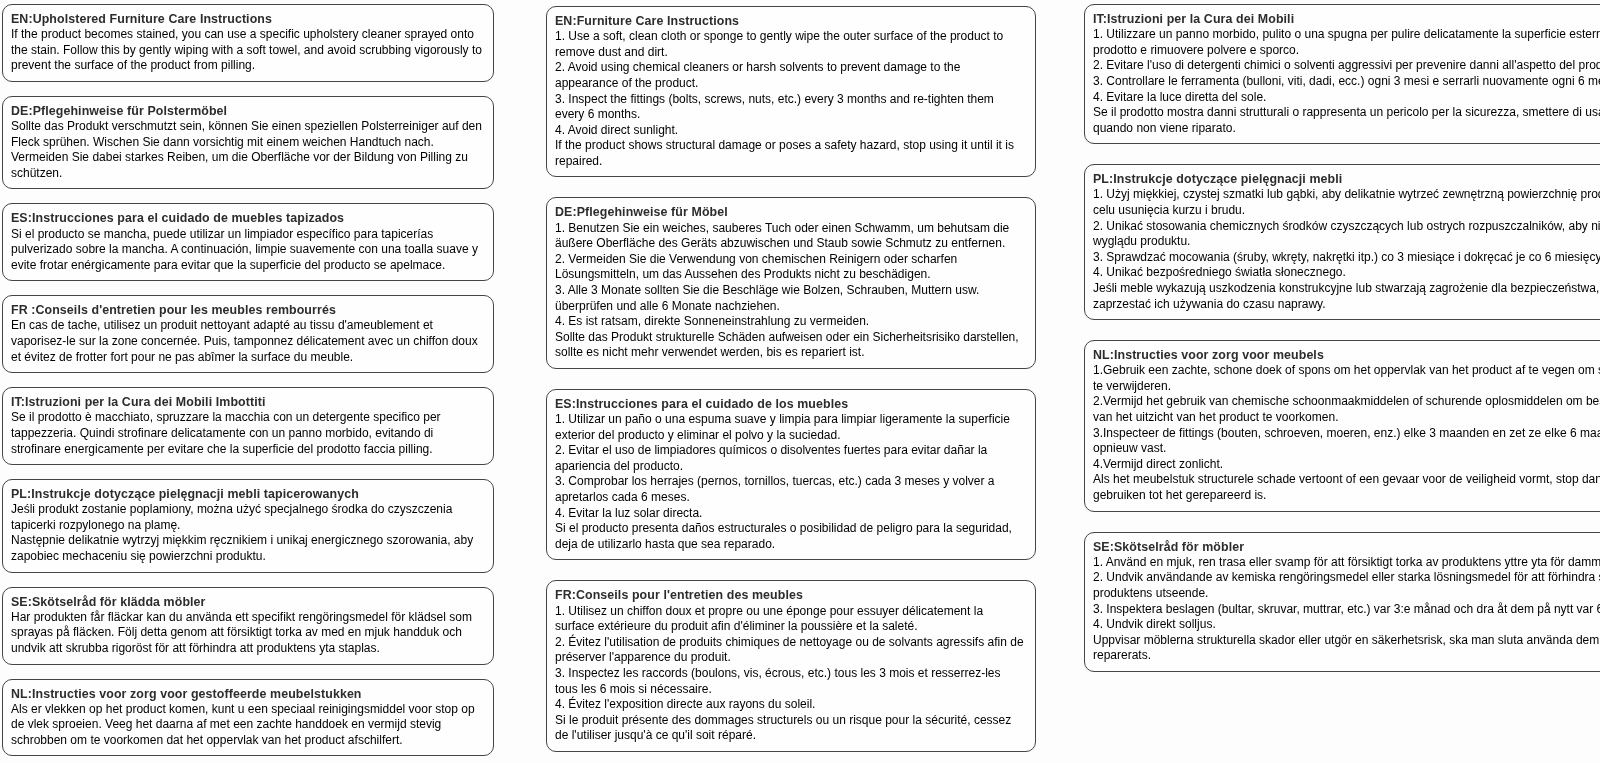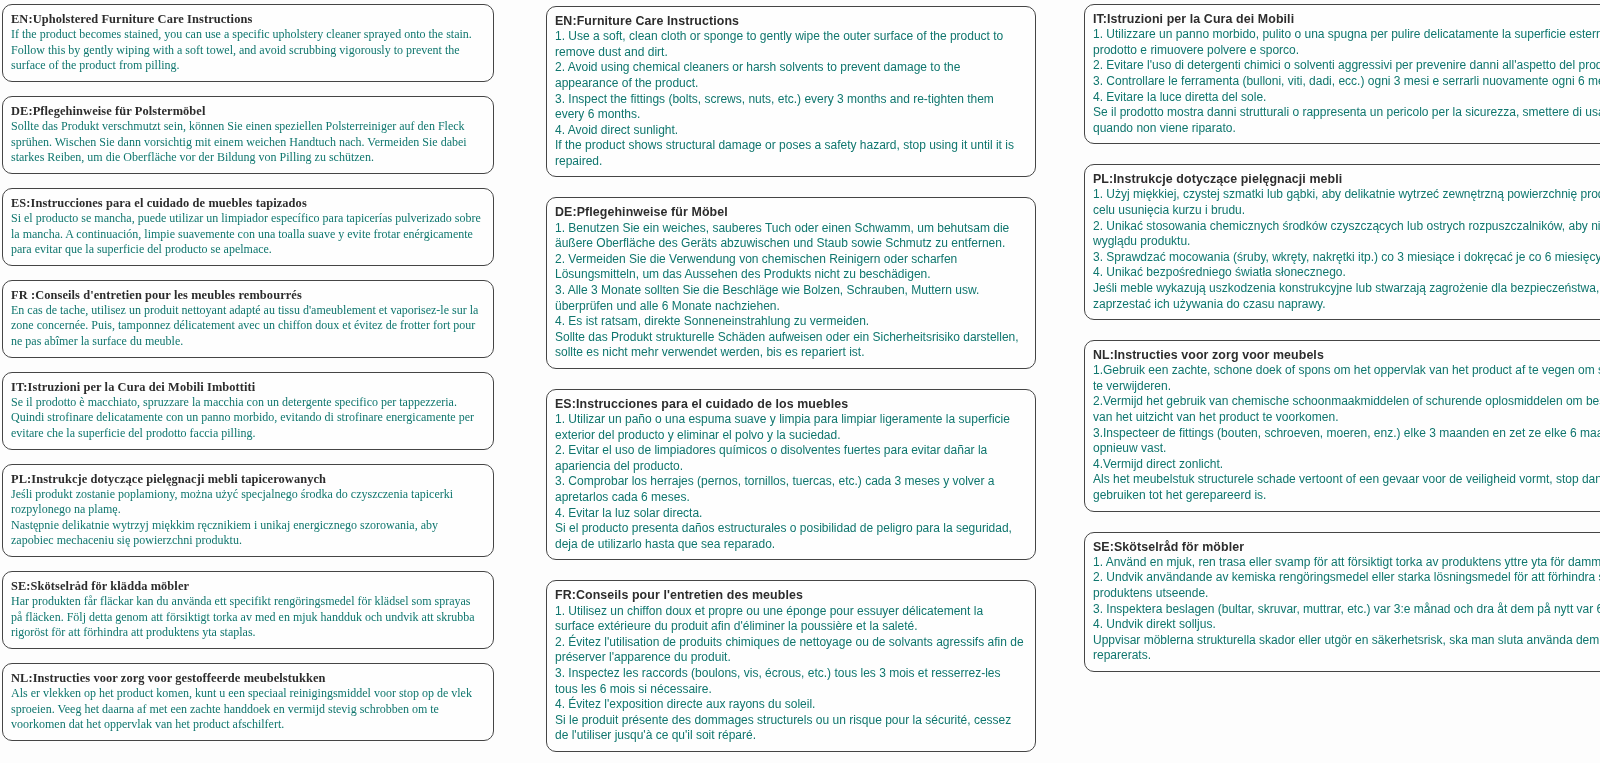--- a/index.html
+++ b/index.html
@@ -14,41 +14,41 @@
     height: 763px;
     background: #fdfdfd;
     overflow: hidden;
   }
   .col {
     position: absolute;
     top: 4px;
     display: flex;
     flex-direction: column;
   }
-  .col-1 { left: 2px;    width: 492px; gap: 14px; font-family: Liberation Serif, serif; }
+  .col-1 { left: 2px;    width: 492px; gap: 14px; }
   .col-2 { left: 546px;  width: 490px; gap: 20px; top: 6px; }
   .col-3 { left: 1084px; width: 591px; gap: 20px; top: 4px; }
   .card {
     border: 1.6px solid #454545;
     border-radius: 10px;
     padding: 6px 10px 7px 8px;
     background: #fefefe;
     font-size: 12px;
     line-height: 1.3;
     color: #3d3d3d;
   }
   .card-title {
     font-weight: bold;
     font-size: 12.4px;
     color: #2c2c2c;
     letter-spacing: 0.1px;
   }
   .card-body {
     white-space: pre-line;
-    color: #0f766e;
+    color: #000000;
   }
 </style>
 </head>
 <body>
 
 <div class="sheet">
 
   <div class="col col-1">
     <div class="card">
       <div class="card-title">EN:Upholstered Furniture Care Instructions</div>

